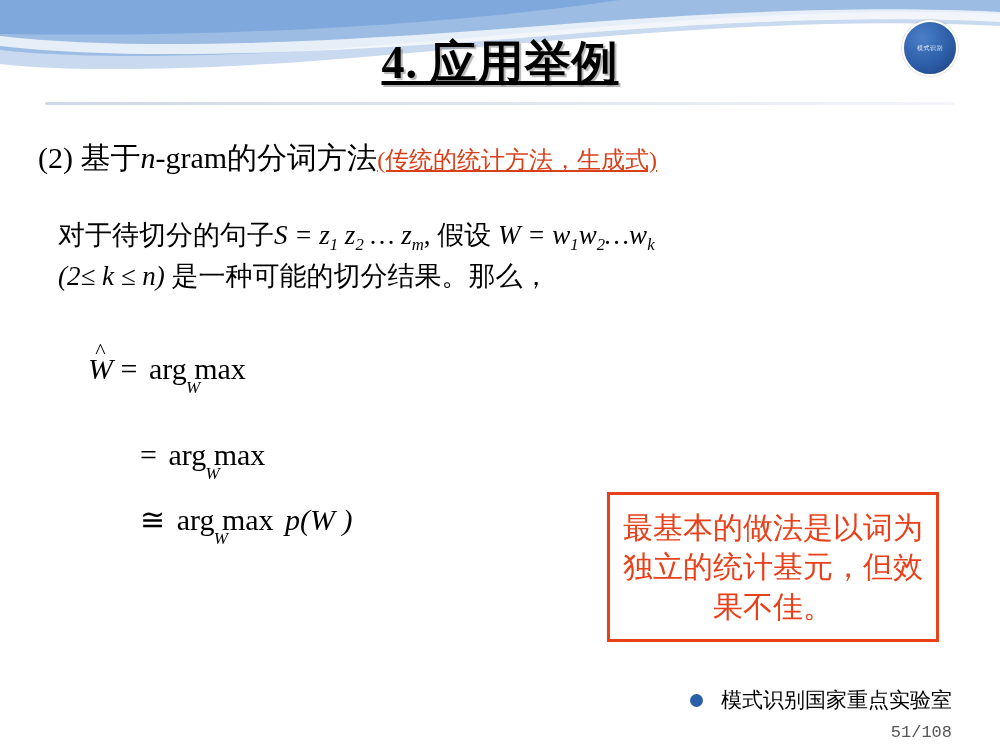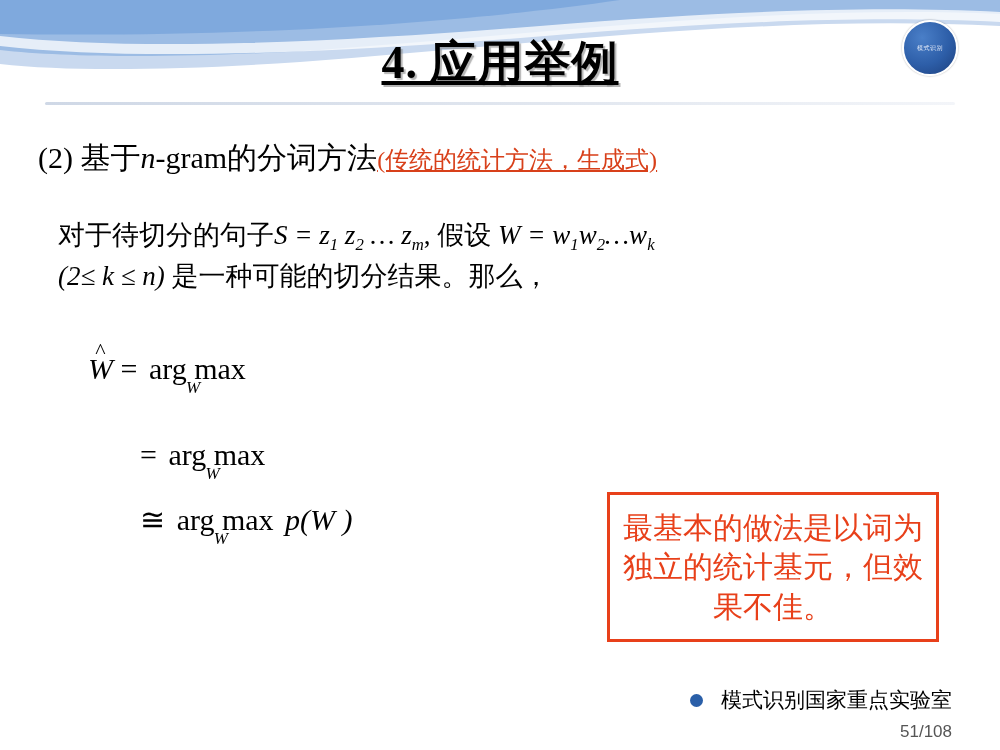--- a/index.html
+++ b/index.html
@@ -187,21 +187,21 @@
     font-size: 21px;
     color: #000000;
     font-family: "Liberation Serif", serif;
   }
   .page-num {
     position: absolute;
     bottom: 8px;
     right: 48px;
     font-size: 17px;
     color: #555555;
-    font-family: Liberation Sans, sans-serif;
+    font-family: Liberation Mono, monospace;
   }
 </style>
 </head>
 <body>
 
 <div class="header-deco">
   <svg width="1000" height="110" viewBox="0 0 1000 110" xmlns="http://www.w3.org/2000/svg">
     <path d="M0,0 L1000,0 L1000,26 C760,14 520,46 300,62 C180,70 70,72 0,64 Z" fill="#c9d9ef"></path>
     <path d="M0,0 L1000,0 L1000,14 C780,4 540,34 320,50 C190,58 70,58 0,50 Z" fill="#9cbce4"></path>
     <path d="M0,0 L620,0 C470,22 250,38 0,34 Z" fill="#7fa9dd"></path>

